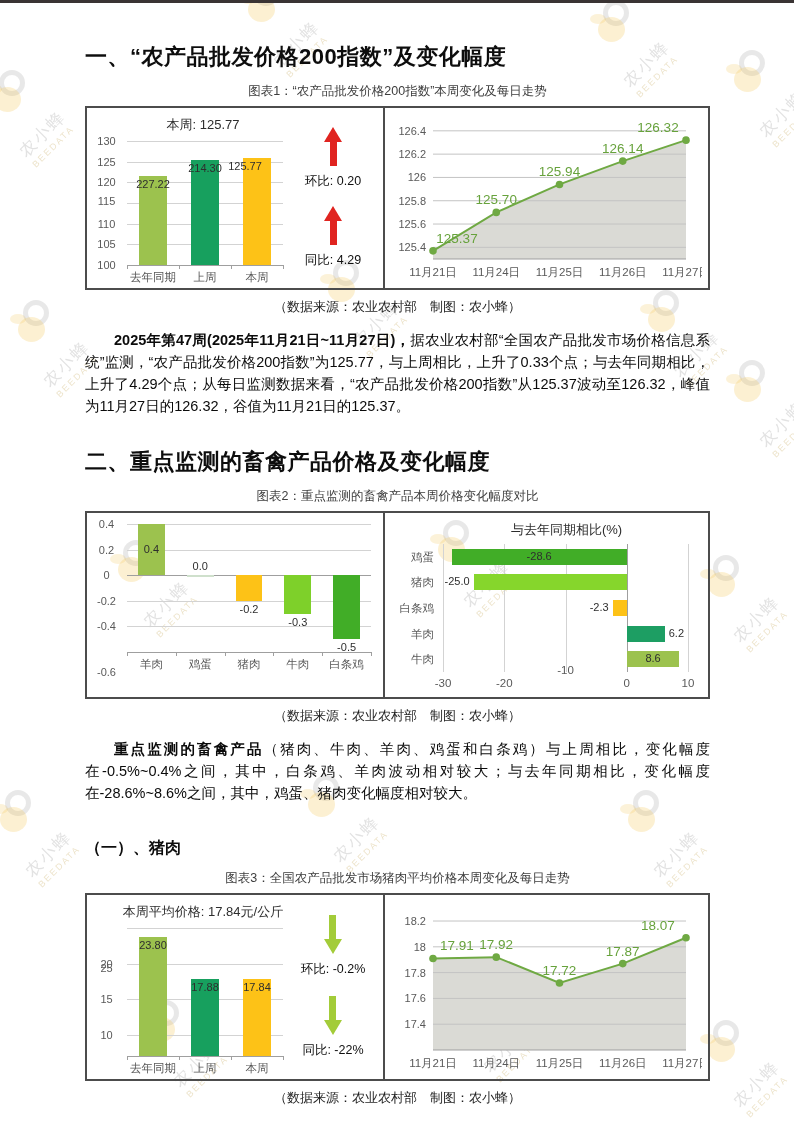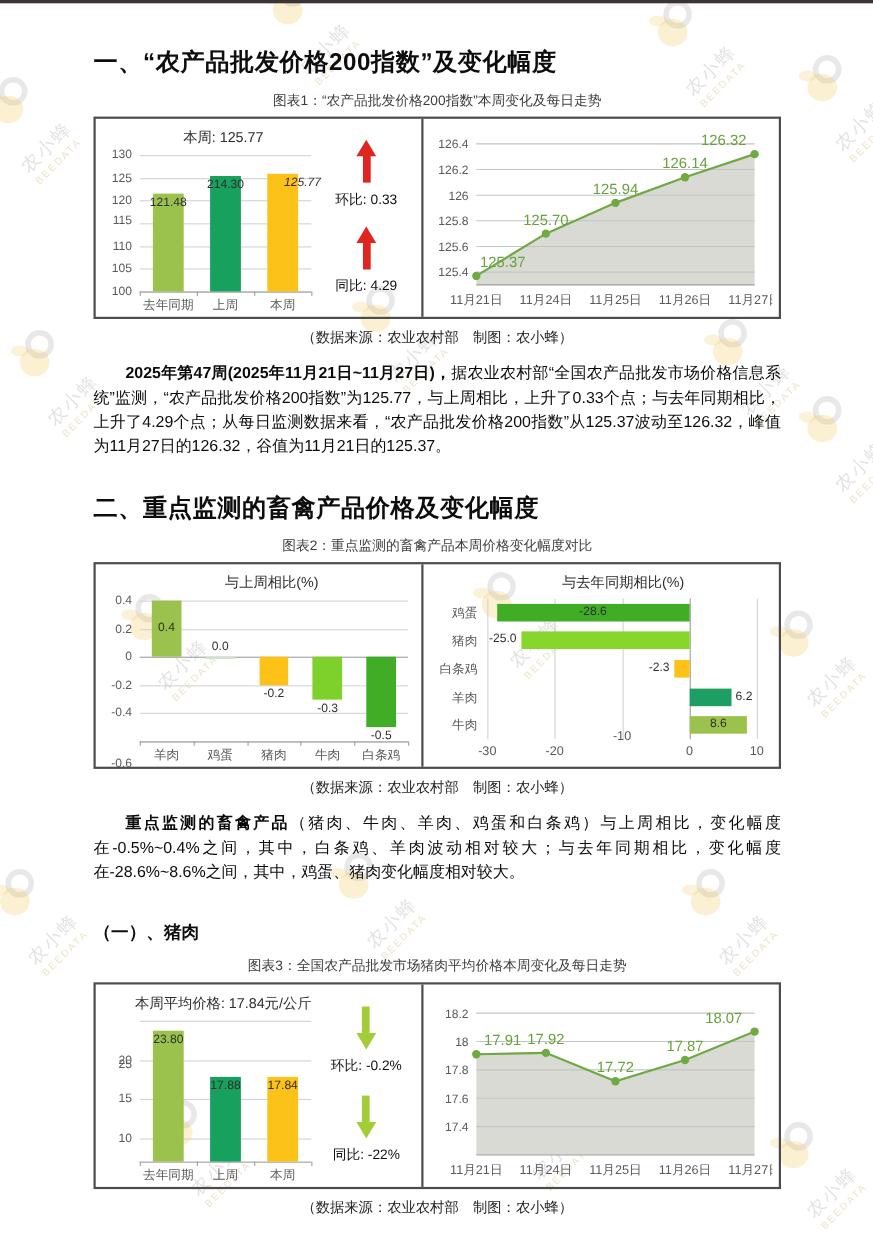--- a/index.html
+++ b/index.html
@@ -31,21 +31,21 @@
   .cell{box-sizing:border-box;padding:5px 6px;}
   .cell.l{width:298px;border-right:2px solid #4c4c4c;display:flex;}
   .cell.r{flex:1;display:flex;flex-direction:column;}
   .chartcol{flex:1;display:flex;flex-direction:column;min-width:0;}
   .ctitle{text-align:center;font-size:13px;color:#2d2d2d;padding:3px 0 1px 24px;}
   .ctitle.hb{padding-left:40px;}
   .chart{position:relative;flex:1;}
   
   .hgrid{position:absolute;height:1px;background:#d3d3d3;}
   .vgrid{position:absolute;width:1px;background:#d3d3d3;}
-  .ylab{position:absolute;left:0;font-size:11px;color:#595959;text-align:right;}
+  .ylab{position:absolute;left:0;font-size:11px;color:#595959;text-align:center;}
   .xlab{position:absolute;font-size:11.5px;color:#595959;text-align:center;white-space:nowrap;}
   .clab{position:absolute;font-size:11.5px;color:#595959;text-align:right;white-space:nowrap;}
   .bar{position:absolute;}
   .vlab{position:absolute;font-size:11px;color:#2e2e2e;text-align:center;white-space:nowrap;}
   .tick{position:absolute;width:1px;height:4px;background:#9f9f9f;}
   
   .indcol{width:88px;display:flex;flex-direction:column;align-items:center;justify-content:space-around;padding:6px 0;}
   .indgrp{display:flex;flex-direction:column;align-items:center;}
   .arrow{display:flex;flex-direction:column;align-items:center;}
   .arrow .tri{width:0;height:0;border-left:9px solid transparent;border-right:9px solid transparent;}
@@ -276,37 +276,37 @@
             <div class="hgrid" style="top: 26.6667px; left: 34px; width: 156px;"></div>
             <div class="ylab" style="top: 20.6667px; width: 27px;">125</div>
             <div class="hgrid" style="top: 6px; left: 34px; width: 156px;"></div>
             <div class="ylab" style="top: 0px; width: 27px;">130</div>
             <div class="hgrid" style="top: 130px; left: 34px; width: 156px; background: rgb(159, 159, 159);"></div>
             <div class="tick" style="left: 34px; top: 130px;"></div>
             <div class="tick" style="left: 86px; top: 130px;"></div>
             <div class="tick" style="left: 138px; top: 130px;"></div>
             <div class="tick" style="left: 190px; top: 130px;"></div>
             <div class="bar" style="left: 45.7px; top: 41.216px; width: 28.6px; height: 88.784px; background: rgb(156, 194, 78);"></div>
-            <div class="vlab" style="left: 28px; width: 64px; top: 43.216px;">121.48</div>
+            <div class="vlab" style="left: 28px; width: 64px; top: 43.216px;">227.22</div>
             <div class="xlab" style="left: 34px; width: 52px; top: 135px;">去年同期</div>
             <div class="bar" style="left: 97.7px; top: 24.848px; width: 28.6px; height: 105.152px; background: rgb(23, 160, 94);"></div>
             <div class="vlab" style="left: 80px; width: 64px; top: 26.848px;">214.30</div>
             <div class="xlab" style="left: 86px; width: 52px; top: 135px;">上周</div>
             <div class="bar" style="left: 149.7px; top: 23.484px; width: 28.6px; height: 106.516px; background: rgb(253, 194, 23);"></div>
-            <div class="vlab" style="left: 150px; width: 64px; top: 25.484px; font-style: italic;">125.77</div>
+            <div class="vlab" style="left: 120px; width: 64px; top: 25.484px;">125.77</div>
             <div class="xlab" style="left: 138px; width: 52px; top: 135px;">本周</div>
           </div>
       </div>
       <div class="indcol" id="ind1">
           <div class="indgrp">
             <div class="arrow up" style="color: rgb(224, 36, 32);">
               <div class="tri"></div>
               <div class="stem"></div>
             </div>
-            <div class="indtext">环比:  0.33</div>
+            <div class="indtext">环比:  0.20</div>
           </div>
           <div class="indgrp">
             <div class="arrow up" style="color: rgb(224, 36, 32);">
               <div class="tri"></div>
               <div class="stem"></div>
             </div>
             <div class="indtext">同比:  4.29</div>
           </div>
         </div>
     </div>
@@ -349,21 +349,20 @@
   <div class="source">（数据来源：农业农村部　制图：农小蜂）</div>
 
   <p class="body"><b>2025年第47周(2025年11月21日~11月27日)，</b><span>据农业农村部“全国农产品批发市场价格信息系统”监测，“农产品批发价格200指数”为125.77，与上周相比，上升了0.33个点；与去年同期相比，上升了4.29个点；从每日监测数据来看，“农产品批发价格200指数”从125.37波动至126.32，峰值为11月27日的126.32，谷值为11月21日的125.37。</span></p>
 
   <h2 class="sec" id="h2">二、重点监测的畜禽产品价格及变化幅度</h2>
   <div class="figcap">图表2：重点监测的畜禽产品本周价格变化幅度对比</div>
 
   <div class="figure" id="fig2">
     <div class="cell l">
       <div class="chartcol">
-        <div class="ctitle" id="t2">与上周相比(%)</div>
         <div class="chart" id="c2">
             <div class="hgrid" style="top: 6px; left: 34px; width: 244px;"></div>
             <div class="ylab" style="top: 0px; width: 27px;">0.4</div>
             <div class="hgrid" style="top: 31.6px; left: 34px; width: 244px;"></div>
             <div class="ylab" style="top: 25.6px; width: 27px;">0.2</div>
             <div class="hgrid" style="top: 57.2px; left: 34px; width: 244px; background: rgb(159, 159, 159);"></div>
             <div class="ylab" style="top: 51.2px; width: 27px;">0</div>
             <div class="hgrid" style="top: 82.8px; left: 34px; width: 244px;"></div>
             <div class="ylab" style="top: 76.8px; width: 27px;">-0.2</div>
             <div class="hgrid" style="top: 108.4px; left: 34px; width: 244px;"></div>

